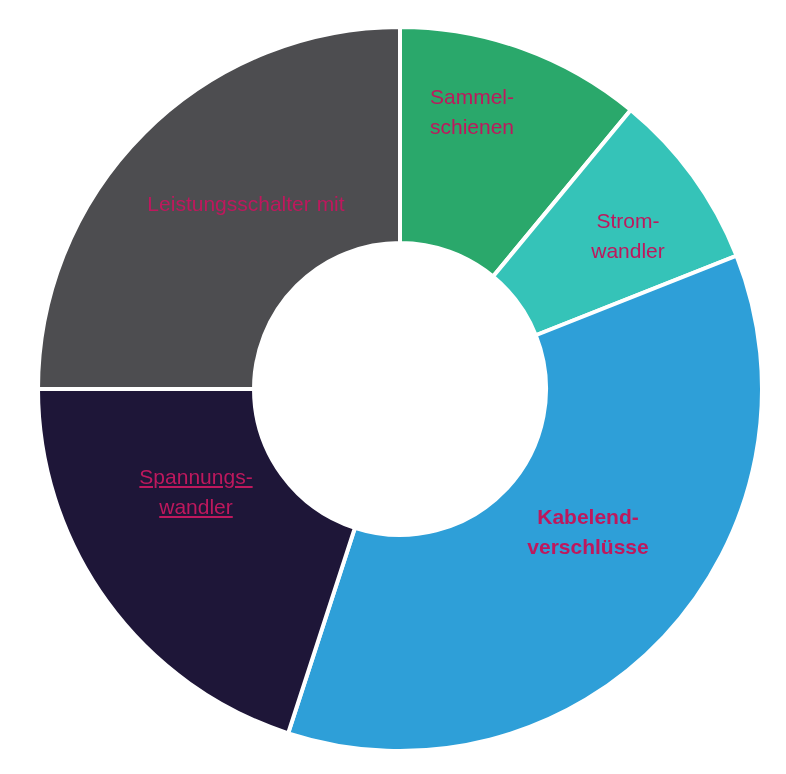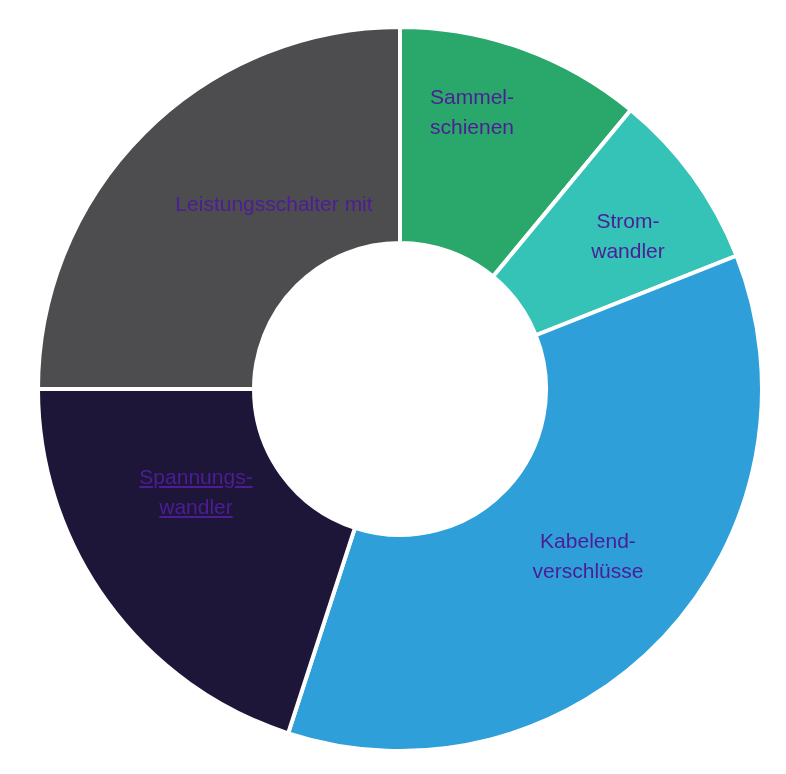--- a/index.html
+++ b/index.html
@@ -16,34 +16,34 @@
     overflow: hidden;
   }
   .chart-stage svg {
     position: absolute;
     left: 0;
     top: 0;
   }
   .slice-label {
     position: absolute;
     transform: translate(-50%, -50%);
-    color: #4c1d95;
+    color: #be185d;
     font-size: 21px;
     line-height: 30px;
     text-align: center;
     white-space: nowrap;
     pointer-events: none;
   }
   .slice-label span { display: block; }
   
   .label-0 { left: 472px; top: 112px; }
   .label-1 { left: 628px; top: 208px; margin-top: 28px; }
-  .label-2 { left: 588px; top: 556px; }
+  .label-2 { left: 588px; top: 532px; font-weight: bold; }
   .label-3 { left: 196px; top: 492px; text-decoration: underline; }
-  .label-4 { left: 246px; top: 204px; margin-left: 28px; }
+  .label-4 { left: 246px; top: 204px; }
 </style>
 </head>
 <body>
 
 <div class="chart-stage">
   <svg id="donut-svg" width="786" height="774" viewBox="0 0 786 774">
       <path d="M 400.00 27.00 A 362 362 0 0 1 630.75 110.07 L 493.06 276.51 A 146 146 0 0 0 400.00 243.00 Z" fill="#2aa86b" stroke="#ffffff" stroke-width="4" stroke-linejoin="round"></path>
       <path d="M 630.75 110.07 A 362 362 0 0 1 736.58 255.74 L 535.75 335.25 A 146 146 0 0 0 493.06 276.51 Z" fill="#35c3b8" stroke="#ffffff" stroke-width="4" stroke-linejoin="round"></path>
       <path d="M 736.58 255.74 A 362 362 0 0 1 288.14 733.28 L 354.88 527.85 A 146 146 0 0 0 535.75 335.25 Z" fill="#2e9fd8" stroke="#ffffff" stroke-width="4" stroke-linejoin="round"></path>
       <path d="M 288.14 733.28 A 362 362 0 0 1 38.00 389.00 L 254.00 389.00 A 146 146 0 0 0 354.88 527.85 Z" fill="#1e1638" stroke="#ffffff" stroke-width="4" stroke-linejoin="round"></path>

